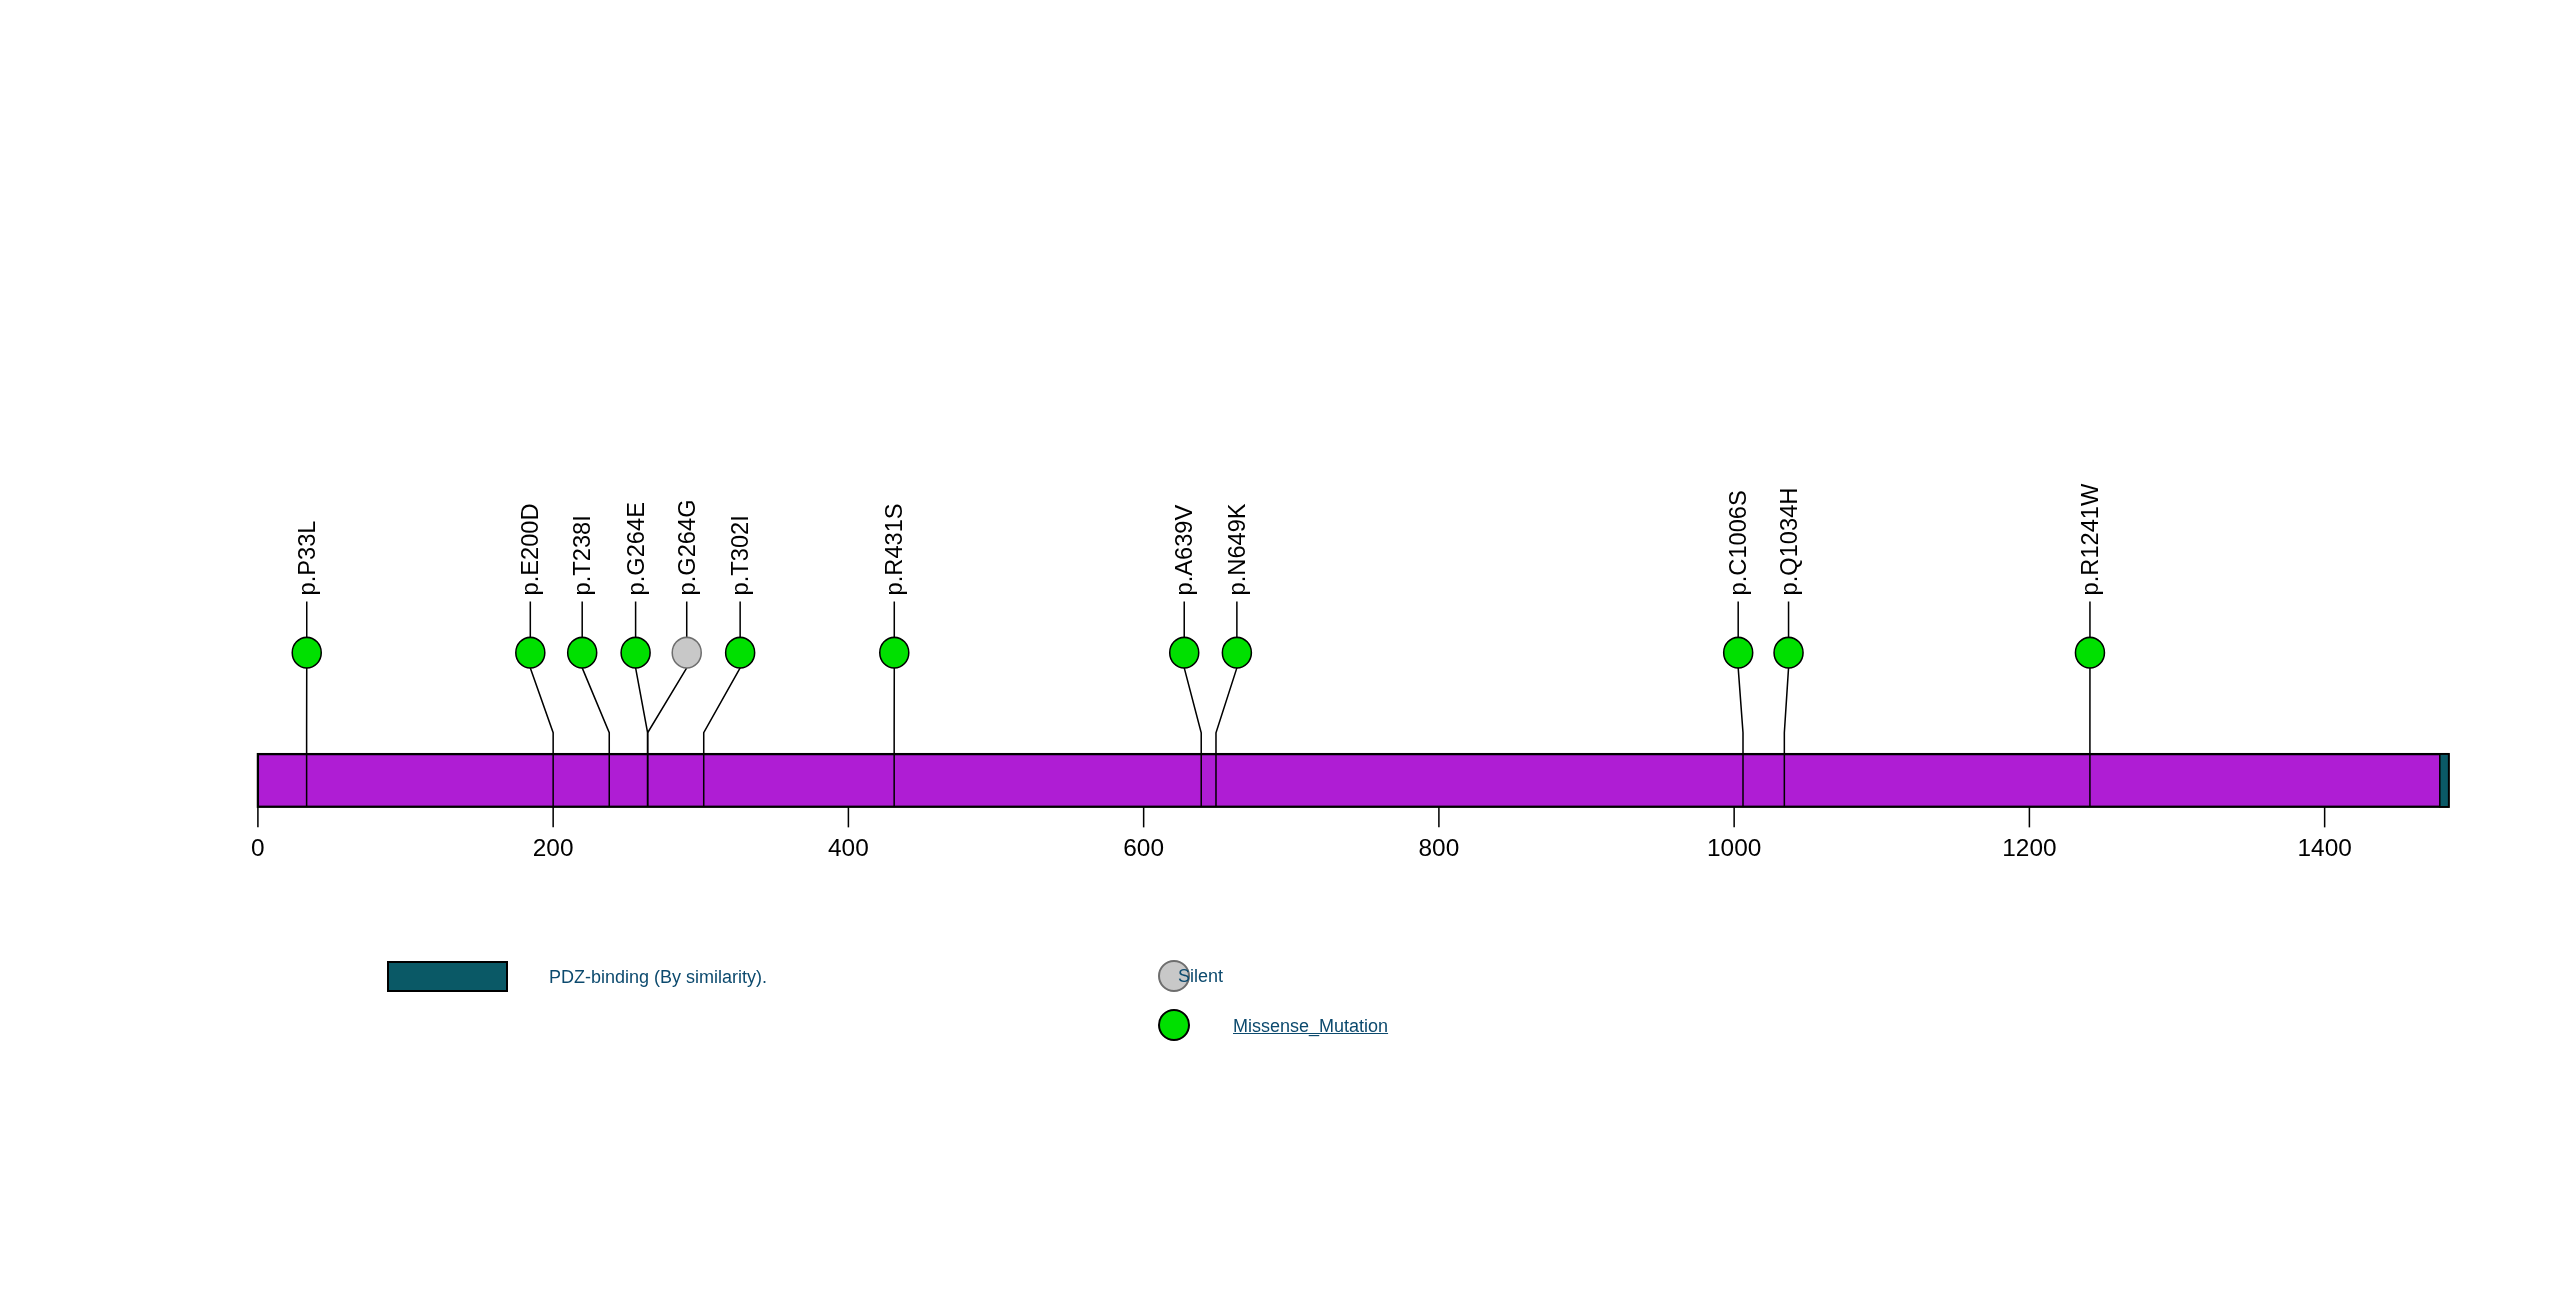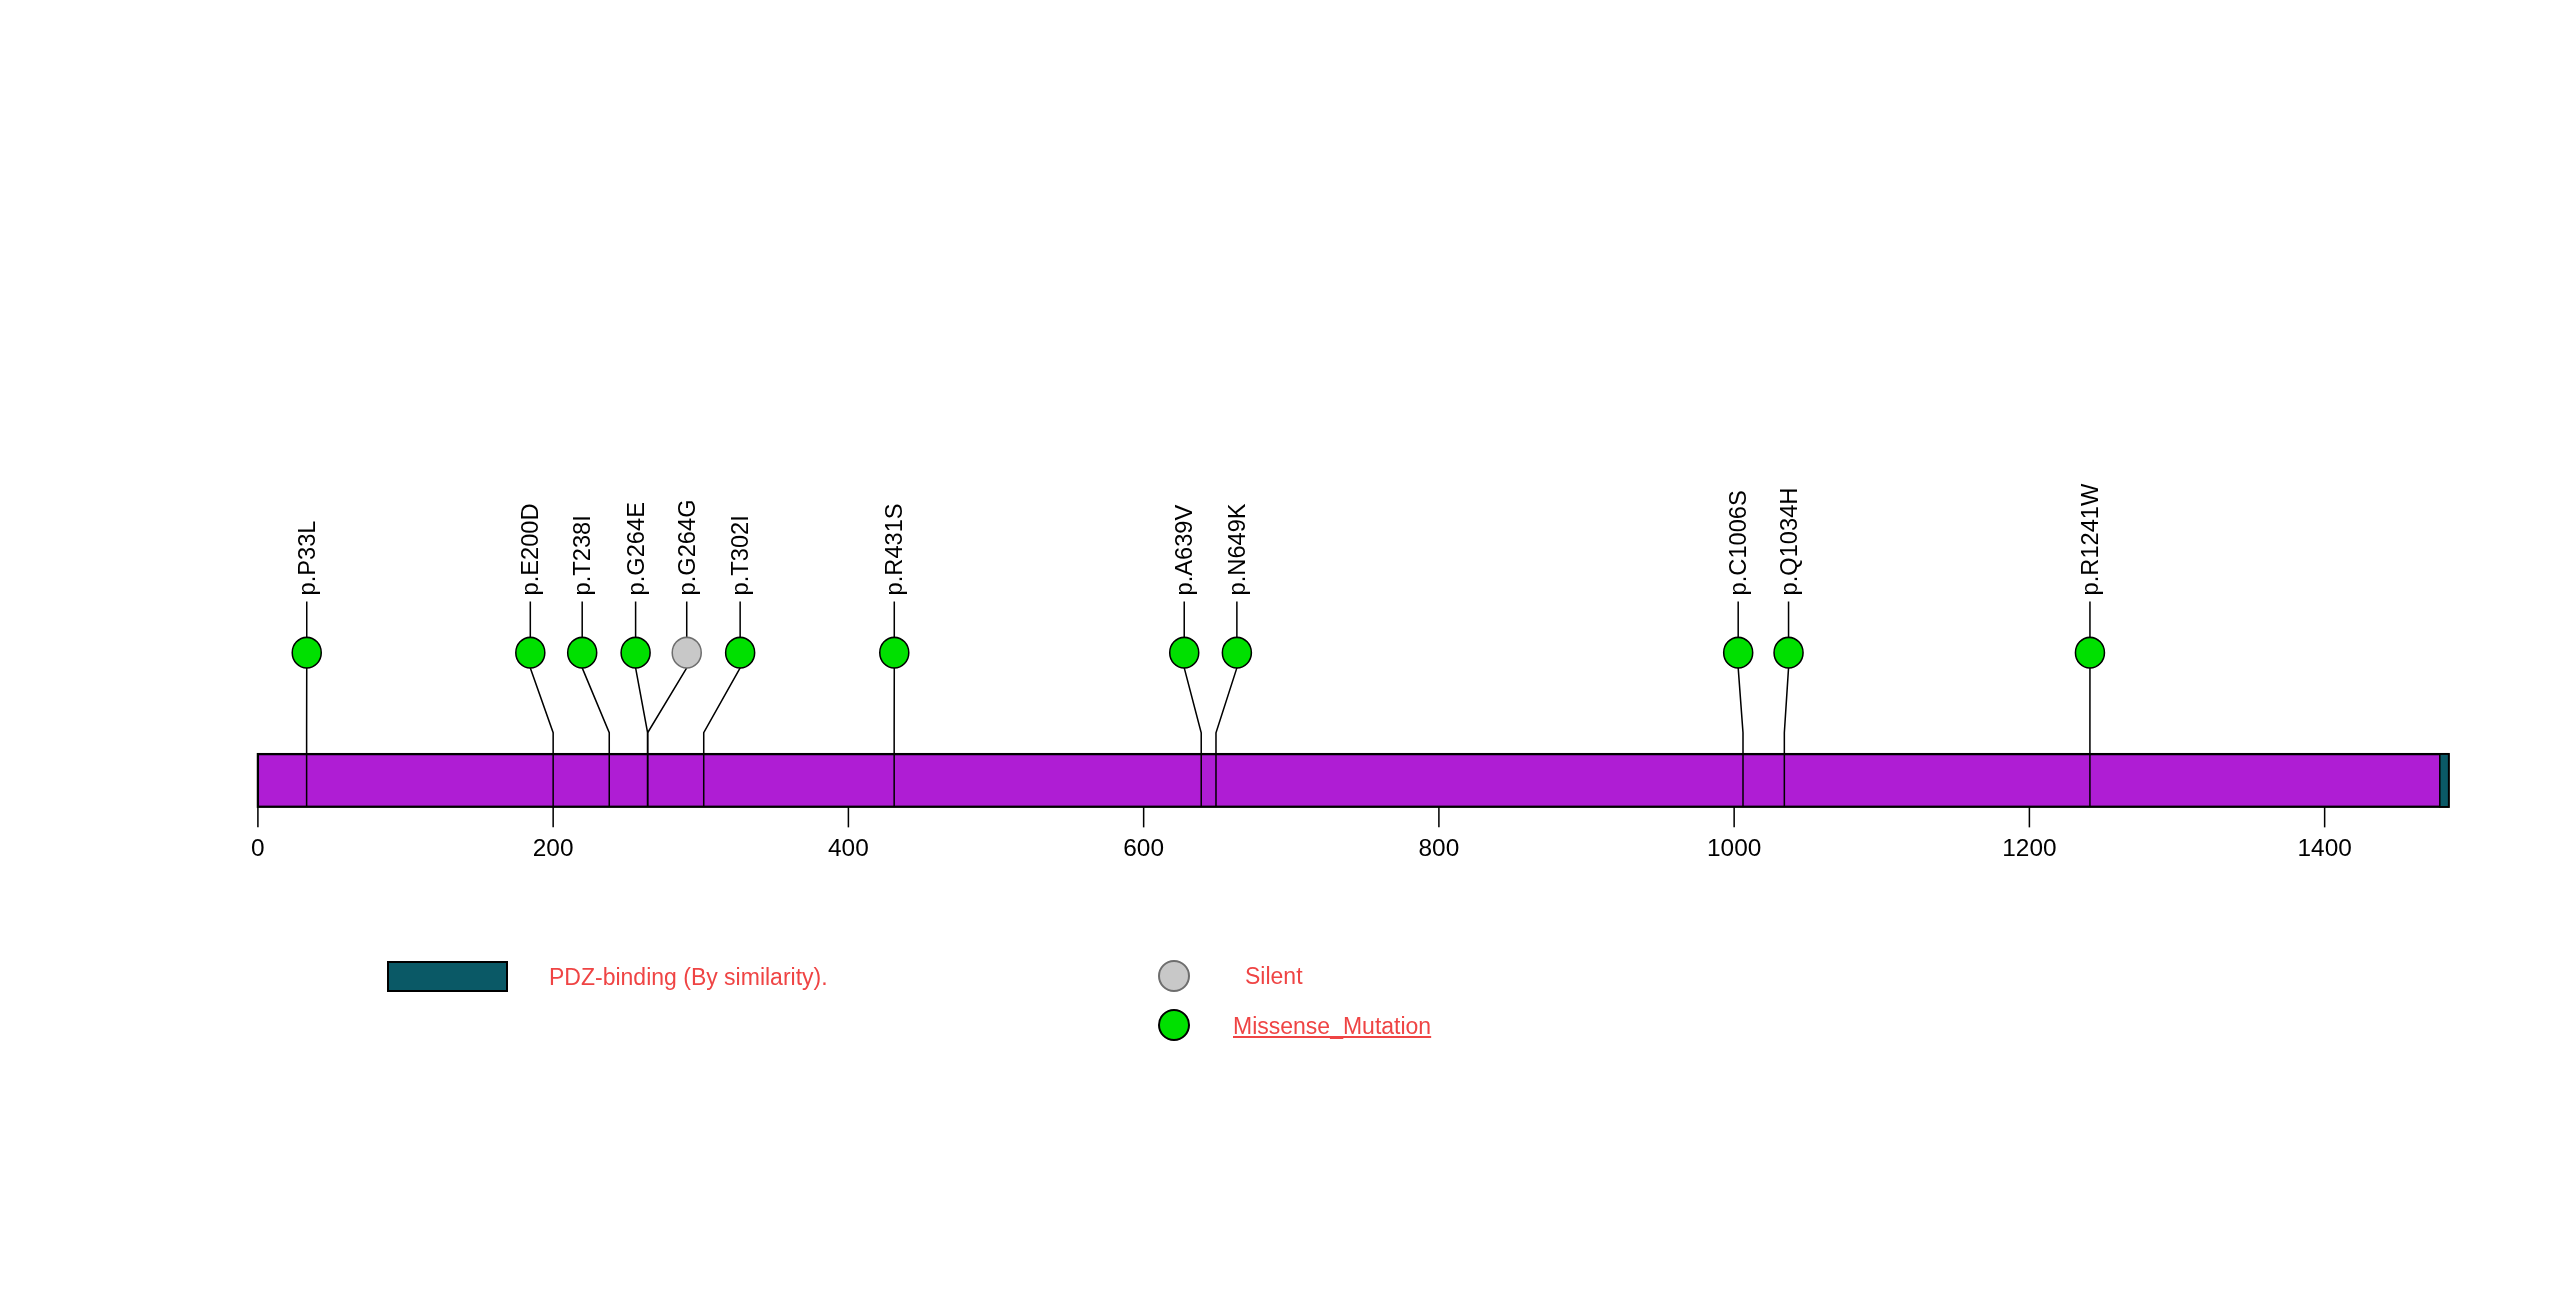--- a/index.html
+++ b/index.html
@@ -17,22 +17,22 @@
     box-sizing: border-box;
     border: 2.3px solid #000;
   }
   .legend-circle {
     position: absolute;
     box-sizing: border-box;
     border-radius: 50%;
   }
   .legend-label {
     position: absolute;
-    font-size: 23px;
-    color: #ef4444;
+    font-size: 18px;
+    color: #0c4a6e;
     white-space: nowrap;
     line-height: 32px;
     transform: translateY(-50%);
   }
 </style>
 </head>
 <body>
 
 <div id="canvas">
 
@@ -115,19 +115,19 @@
       <text x="2344" y="780" text-anchor="start" dominant-baseline="central" font-size="31" fill="#000" font-family="&quot;Liberation Sans&quot;, sans-serif" transform="rotate(-90 2344 780)">p.Q1034H</text>
       <ellipse cx="2739" cy="855" rx="19" ry="20" fill="#00E000" stroke="#000000" stroke-width="2"></ellipse>
       <text x="2739" y="780" text-anchor="start" dominant-baseline="central" font-size="31" fill="#000" font-family="&quot;Liberation Sans&quot;, sans-serif" transform="rotate(-90 2739 780)">p.R1241W</text>
     </svg>
 
   <div>
     <div class="legend-swatch" style="left: 387px; top: 961px; width: 121px; height: 31px; background: rgb(10, 89, 102);"></div>
     <div class="legend-label" style="left:549px; top:977px;">PDZ-binding (By similarity).</div>
 
     <div class="legend-circle" style="left: 1158px; top: 960px; width: 32px; height: 32px; background: rgb(200, 200, 200); border: 2.3px solid rgb(110, 110, 110);"></div>
-    <div class="legend-label" style="left:1245px; top:976px;">Silent</div>
+    <div class="legend-label" style="left:1178px; top:976px;">Silent</div>
 
     <div class="legend-circle" style="left: 1158px; top: 1009px; width: 32px; height: 32px; background: rgb(0, 224, 0); border: 2.3px solid rgb(0, 0, 0);"></div>
     <div class="legend-label" style="left:1233px; top:1026px;text-decoration:underline;">Missense_Mutation</div>
   </div>
 </div>
 
 
 </body></html>

